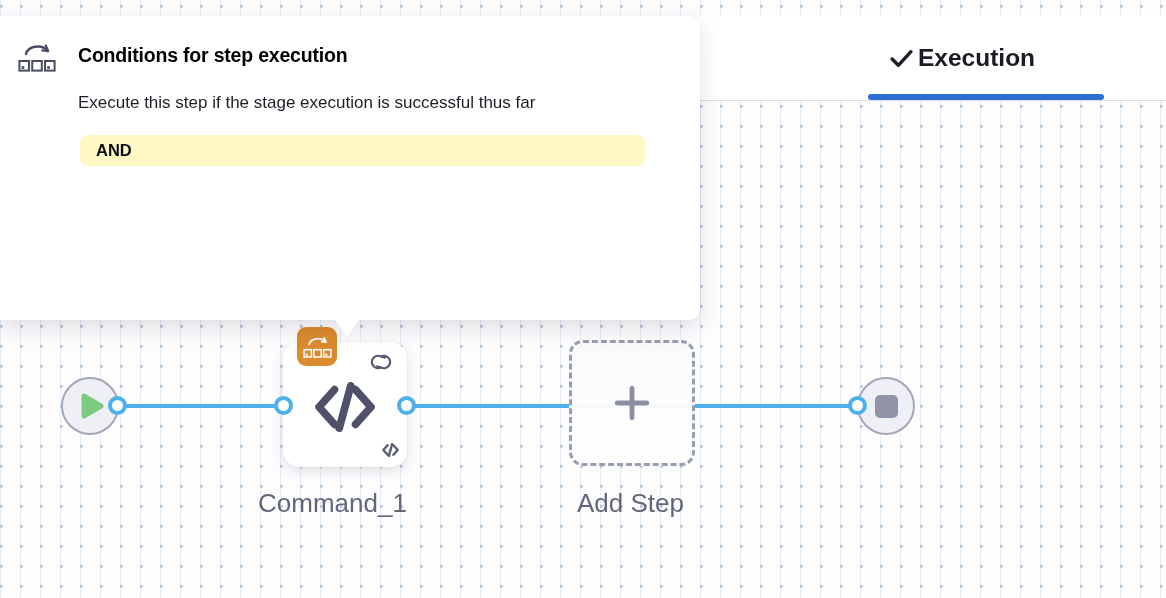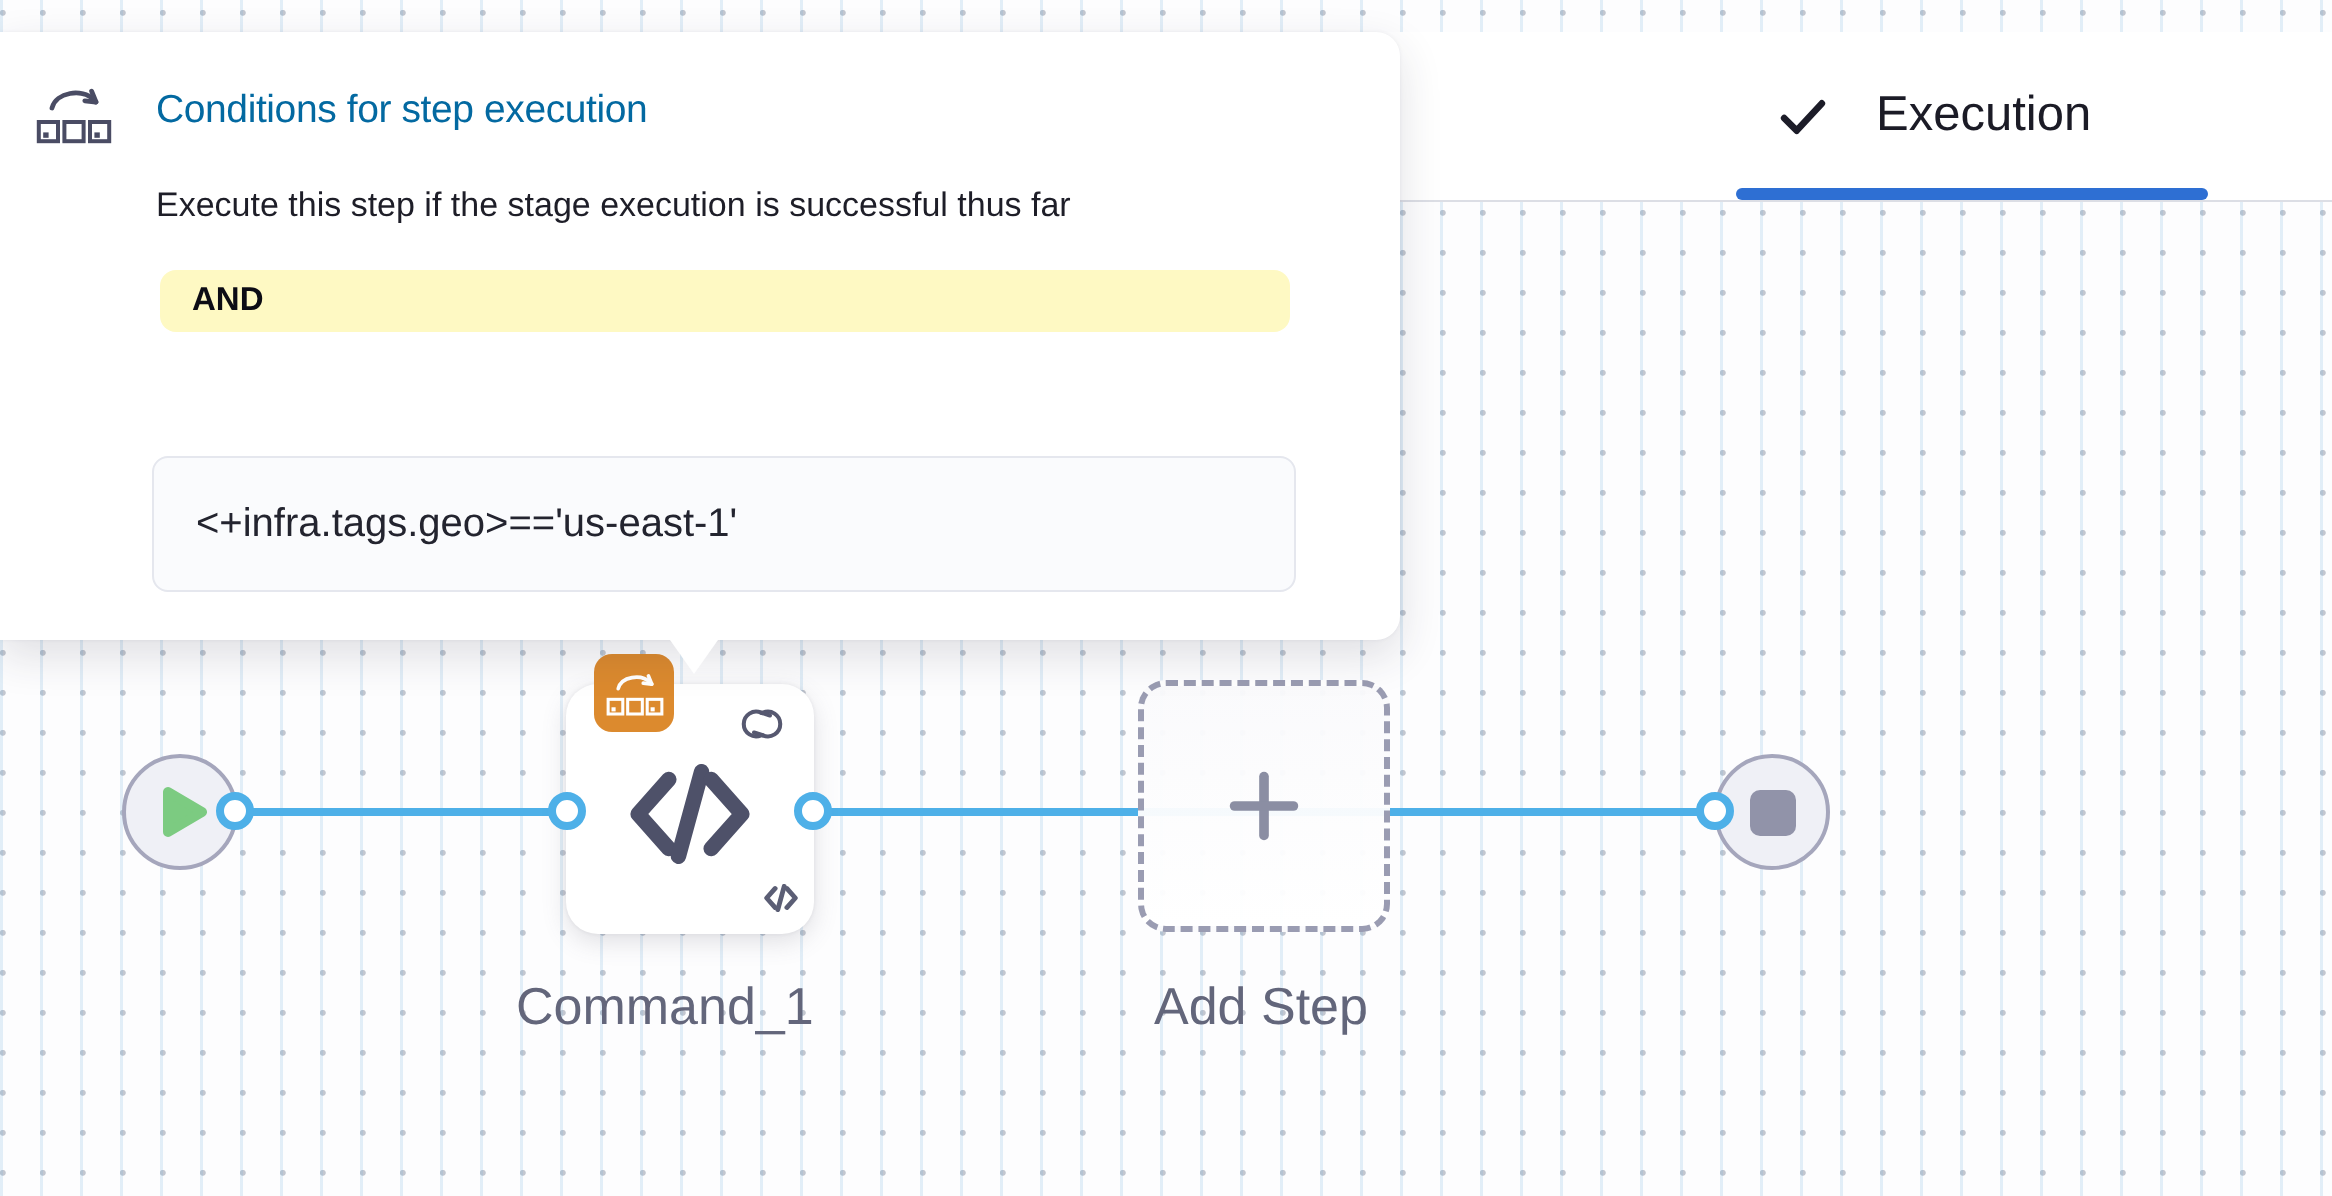--- a/index.html
+++ b/index.html
@@ -17,21 +17,21 @@
     background-position:0 0, 0 5px;
   }
 
   
   .tabbar {
     position:absolute; left:0; right:0; top:16px; height:85px;
     background:#ffffff; border-bottom:1px solid #dcdee5; z-index:5;
   }
   .tab { position:absolute; top:0; height:100%; display:flex; align-items:center; color:#23232e; }
   .tab-env  { left:702px; font-size:24px; font-weight:400; }
-  .tab-exec { left:890px; font-size:24.5px; font-weight:400; color:#1b1b26; gap:25px; }
+  .tab-exec { left:890px; font-size:24.5px; font-weight:700; color:#1b1b26; gap:5px; }
   .tab-underline {
     position:absolute; left:868px; bottom:0; width:236px; height:6px;
     border-radius:3px; background:#2e6fd3;
   }
 
   
   .edge { position:absolute; height:4px; background:#4eb0e8; border-radius:2px; z-index:6; }
   .edge-1 { left:118px; top:404px; width:166px; }
   .edge-2 { left:407px; top:404px; width:451px; }
 
@@ -80,21 +80,21 @@
     position:absolute; left:0; top:16px; width:700px; height:304px;
     background:#fff; border-radius:0 12px 12px 0; z-index:20;
     box-shadow:0 8px 22px rgba(40,41,61,0.14), 0 0 2px rgba(40,41,61,0.06);
   }
   .popover-notch {
     position:absolute; left:335px; top:304px; width:0; height:0;
     border-left:12px solid transparent; border-right:12px solid transparent;
     border-top:17px solid #ffffff;
   }
   .pop-icon  { position:absolute; left:18px; top:26px; }
-  .pop-title { position:absolute; left:78px; top:28px; font-size:19.5px; font-weight:400; color:#0369a1; letter-spacing:-0.2px;text-align:right; }
+  .pop-title { position:absolute; left:78px; top:28px; font-size:19.5px; font-weight:700; color:#000000; letter-spacing:-0.2px;text-align:right; }
   .pop-desc  { position:absolute; left:78px; font-size:17px; color:#1e1e28; }
   .pop-desc-1 { top:77px; }
   .pop-desc-2 { top:172px; }
   .and-bar {
     position:absolute; left:80px; top:119px; width:565px; height:31px;
     background:#fef9c3; border-radius:8px;
     display:flex; align-items:center; padding-left:16px;
     font-size:16.5px; font-weight:700; color:#0c0c14;
   }
   .expr-box {
@@ -210,17 +210,14 @@
       </g>
       <rect x="3.6" y="24.2" width="2.7" height="2.7" fill="#4a4c64"></rect>
       <rect x="29.2" y="24.2" width="2.7" height="2.7" fill="#4a4c64"></rect>
     </svg>
   </span>
   <div class="pop-title">Conditions for step execution</div>
   <div class="pop-desc pop-desc-1">Execute this step if the stage execution is successful thus far</div>
   <div class="and-bar">
     <span>AND</span>
   </div>
-  <div class="expr-box">
-    <span>&lt;+infra.tags.geo&gt;=='us-east-1'</span>
-  </div>
   <div class="popover-notch"></div>
 </div>
 
 </body></html>

